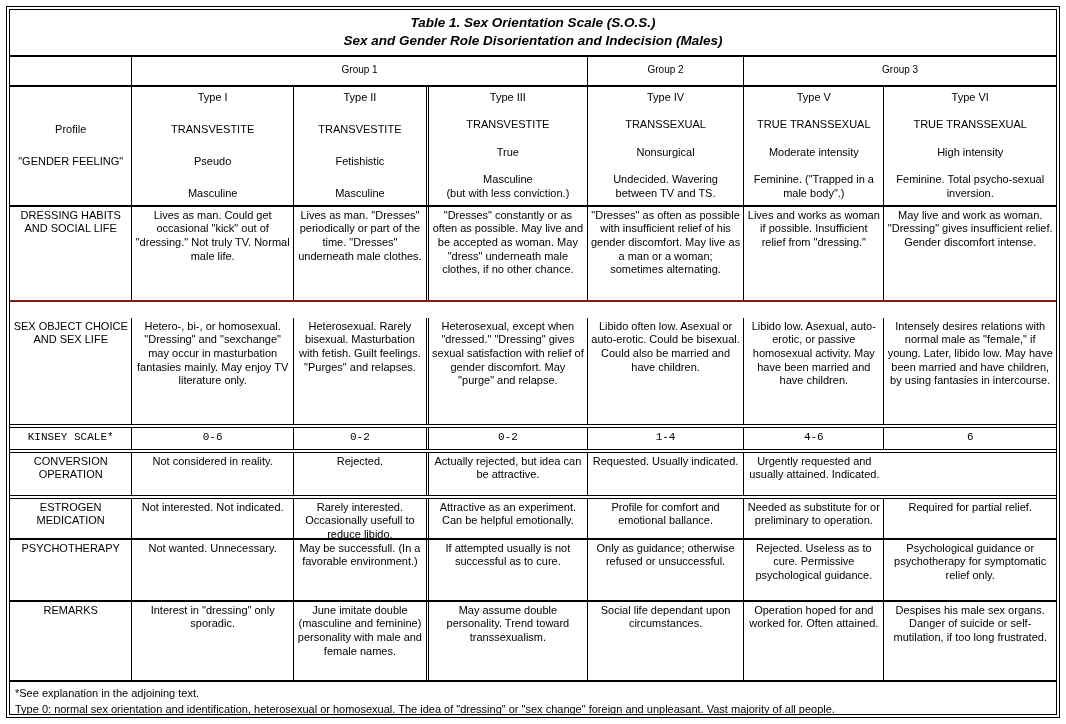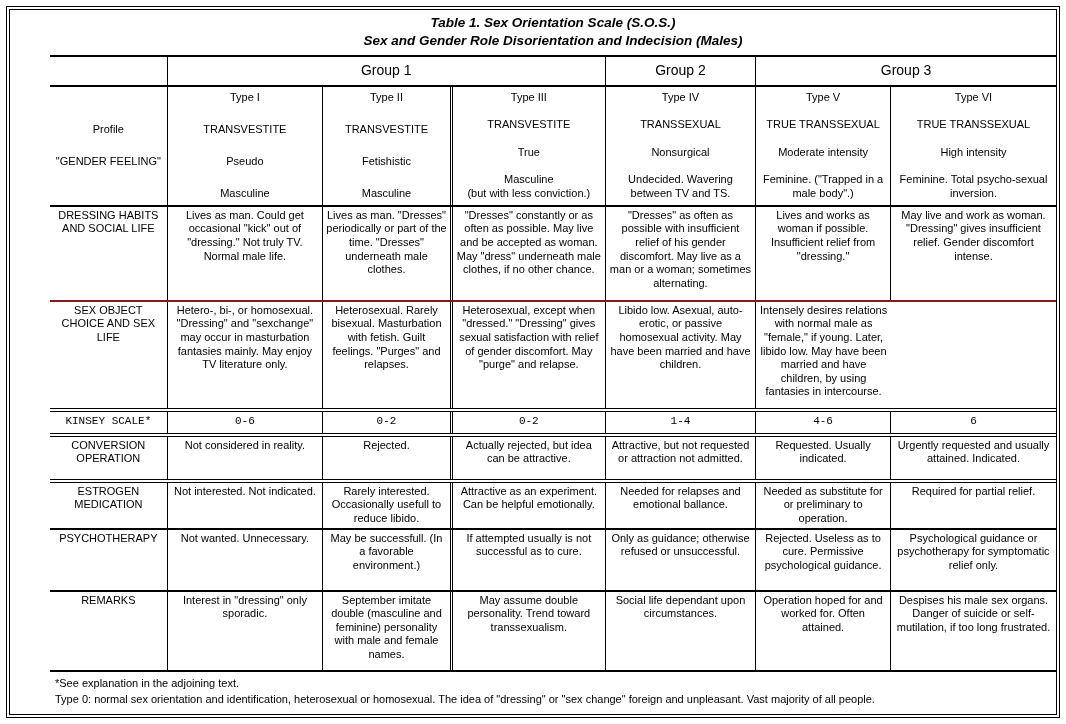--- a/index.html
+++ b/index.html
@@ -3,42 +3,42 @@
 <meta charset="utf-8">
 <style>
   html,body { margin:0; padding:0; }
   body {
     width:1066px; height:724px;
     background:#ffffff; color:#000;
     font-family:"Liberation Sans", sans-serif;
     position:relative; overflow:hidden;
   }
   .frame { position:absolute; inset:6px; border:1px solid #000; padding:2px; box-sizing:border-box; }
-  .frame-inner { border:1px solid #000; height:100%; box-sizing:border-box; display:flex; flex-direction:column; background:#fff;padding-left:40px; }
+  .frame-inner { border:1px solid #000; height:100%; box-sizing:border-box; display:flex; flex-direction:column; background:#fff; }
 
   .title-block { border-bottom:2px solid #000; text-align:center; padding:4px 0 5px; }
   .title-line { font-weight:bold; font-style:italic; font-size:13.5px; line-height:1.32; }
 
   .grid-row { display:grid; grid-template-columns:11.7% 15.45% 12.9% 15.2% 14.95% 13.4% auto; box-sizing:border-box; }
   .cell {
     border-right:1px solid #000; padding:2px 3px; box-sizing:border-box;
     text-align:center; font-size:11px; line-height:1.24; overflow:hidden;
   }
   .cell:last-child { border-right:none; }
   .dblr { border-right:3px double #000; }      
 
   .ghead { border-bottom:2px solid #000; min-height:30px; }
-  .ghead .cell { display:flex; align-items:center; justify-content:center; font-size:14px; }
+  .ghead .cell { display:flex; align-items:center; justify-content:center; font-size:10px; }
 
   .profile-row { border-bottom:2px solid #000; min-height:120px; }
   .pcell { display:flex; flex-direction:column; justify-content:space-between; padding:4px 3px;text-align:center; }
   .pline { min-height:13px; white-space:pre-line; }
 
   .r-dress   { border-bottom:2px solid #7f1d1d;  min-height:95px; }
-  .r-sex     { border-bottom:4px double #000; min-height:110px; }
+  .r-sex     { border-bottom:4px double #000; min-height:110px;margin-top:16px; }
   .r-kinsey  { border-bottom:4px double #000; min-height:25px; }
   .r-kinsey .cell { display:flex; align-items:center; justify-content:center;font-family:Liberation Mono, monospace; }
   .r-conv    { border-bottom:4px double #000; min-height:46px; }
   .r-estro   { border-bottom:2px solid #000;  min-height:41px; }
   .r-psych   { border-bottom:2px solid #000;  min-height:62px; }
   .r-remarks { border-bottom:2px solid #000;  min-height:80px; }
 
   .footer { flex:1; padding:3px 5px; text-align:left; }
   .footnote-line { font-size:11px; line-height:1.5; white-space:nowrap; }
 </style>
@@ -114,68 +114,68 @@
       <div class="cell">"Dresses" as often as possible with insufficient relief of his gender discomfort. May live as a man or a woman; sometimes alternating.</div>
       <div class="cell">Lives and works as woman if possible. Insufficient relief from "dressing."</div>
       <div class="cell">May live and work as woman. "Dressing" gives insufficient relief. Gender discomfort intense.</div>
     </div>
 
     <div class="grid-row r-sex">
       <div class="cell">SEX OBJECT CHOICE AND SEX LIFE</div>
       <div class="cell">Hetero-, bi-, or homosexual. "Dressing" and "sexchange" may occur in masturbation fantasies mainly. May enjoy TV literature only.</div>
       <div class="cell dblr">Heterosexual. Rarely bisexual. Masturbation with fetish. Guilt feelings. "Purges" and relapses.</div>
       <div class="cell">Heterosexual, except when "dressed." "Dressing" gives sexual satisfaction with relief of gender discomfort. May "purge" and relapse.</div>
+      <div class="cell">Libido often low. Asexual or auto-erotic. Could be bisexual. Could also be married and have children.</div>
       <div class="cell">Libido low. Asexual, auto-erotic, or passive homosexual activity. May have been married and have children.</div>
       <div class="cell">Intensely desires relations with normal male as "female," if young. Later, libido low. May have been married and have children, by using fantasies in intercourse.</div>
     </div>
 
     <div class="grid-row r-kinsey">
       <div class="cell">KINSEY SCALE*</div>
       <div class="cell">0-6</div>
       <div class="cell dblr">0-2</div>
       <div class="cell">0-2</div>
       <div class="cell">1-4</div>
       <div class="cell">4-6</div>
       <div class="cell">6</div>
     </div>
 
     <div class="grid-row r-conv">
       <div class="cell">CONVERSION OPERATION</div>
       <div class="cell">Not considered in reality.</div>
       <div class="cell dblr">Rejected.</div>
       <div class="cell">Actually rejected, but idea can be attractive.</div>
-      <div class="cell">Attractive, but not requested or attraction not admitted.</div>
       <div class="cell">Requested. Usually indicated.</div>
       <div class="cell">Urgently requested and usually attained. Indicated.</div>
     </div>
 
     <div class="grid-row r-estro">
       <div class="cell">ESTROGEN MEDICATION</div>
       <div class="cell">Not interested. Not indicated.</div>
       <div class="cell dblr">Rarely interested. Occasionally usefull to reduce libido.</div>
       <div class="cell">Attractive as an experiment. Can be helpful emotionally.</div>
-      <div class="cell">Needed for relapses and emotional ballance.</div>
+      <div class="cell">Profile for comfort and emotional ballance.</div>
       <div class="cell">Needed as substitute for or preliminary to operation.</div>
       <div class="cell">Required for partial relief.</div>
     </div>
 
     <div class="grid-row r-psych">
       <div class="cell">PSYCHOTHERAPY</div>
       <div class="cell">Not wanted. Unnecessary.</div>
       <div class="cell dblr">May be successfull. (In a favorable environment.)</div>
       <div class="cell">If attempted usually is not successful as to cure.</div>
       <div class="cell">Only as guidance; otherwise refused or unsuccessful.</div>
       <div class="cell">Rejected. Useless as to cure. Permissive psychological guidance.</div>
       <div class="cell">Psychological guidance or psychotherapy for symptomatic relief only.</div>
     </div>
 
     <div class="grid-row r-remarks">
       <div class="cell">REMARKS</div>
       <div class="cell">Interest in "dressing" only sporadic.</div>
-      <div class="cell dblr">September imitate double (masculine and feminine) personality with male and female names.</div>
+      <div class="cell dblr">June imitate double (masculine and feminine) personality with male and female names.</div>
       <div class="cell">May assume double personality. Trend toward transsexualism.</div>
       <div class="cell">Social life dependant upon circumstances.</div>
       <div class="cell">Operation hoped for and worked for. Often attained.</div>
       <div class="cell">Despises his male sex organs. Danger of suicide or self-mutilation, if too long frustrated.</div>
     </div>
 
     <div class="footer">
       <div class="footnote-line">*See explanation in the adjoining text.</div>
       <div class="footnote-line">Type 0: normal sex orientation and identification, heterosexual or homosexual. The idea of "dressing" or "sex change" foreign and unpleasant. Vast majority of all people.</div>
     </div>

